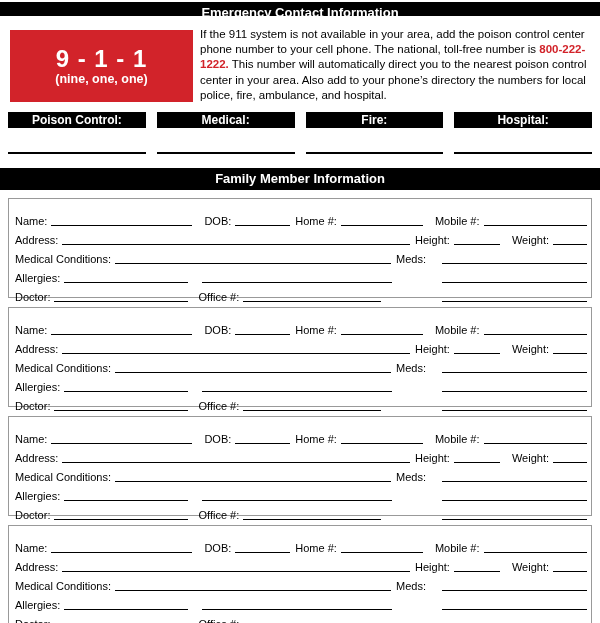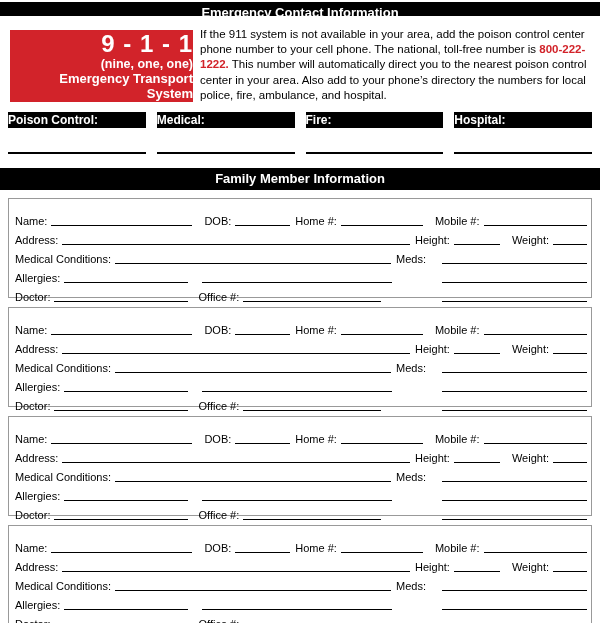--- a/index.html
+++ b/index.html
@@ -7,36 +7,36 @@
   .page { position:relative; width:600px; height:623px; background:#ffffff; overflow:hidden; color:#000; }
 
   
   .bar { position:absolute; left:0; width:600px; background:#000000; color:#ffffff;
          font-weight:bold; text-align:center; font-size:13px; }
   .bar-top    { top:2px;   height:14px; line-height:21px; }
   .bar-family { top:168px; height:22px; line-height:22px; }
 
   
   .red-box { position:absolute; left:10px; top:30px; width:183px; height:72px;
-             background:#d2232a; color:#ffffff; text-align:right;
+             background:#d2232a; color:#ffffff; text-align:center;
              display:flex; flex-direction:column; justify-content:center; font-weight:bold; }
   .red-num  { font-size:24px; letter-spacing:1px; line-height:26px; }
   .red-sub  { font-size:12.5px; line-height:14px; }
   .red-cap  { font-size:13px; line-height:15px; }
 
   
   .para { position:absolute; left:200px; top:27px; width:394px;
           font-size:11.5px; line-height:15.2px; }
   .para .phone { color:#d2232a; font-weight:bold; }
 
   
   .contacts { position:absolute; left:8px; top:112px; width:584px; display:flex; gap:11px; }
   .contact-col { flex:1; display:flex; flex-direction:column; }
   .contact-box { background:#000000; color:#ffffff; font-weight:bold; font-size:12px;
-                 height:16px; line-height:16px; }
+                 height:16px; line-height:16px; text-align:center; }
   .contact-line { margin-top:24px; height:2px; background:#000000; }
 
   
   .member-box { position:absolute; left:8px; width:584px; height:100px;
                 border:1px solid #999999; background:#fff; padding:13px 4px 0 6px; }
   .frow { display:flex; height:19px; font-size:11px; line-height:18px; white-space:nowrap; }
   .frow .lab { margin-right:4px; }
   .ln { border-bottom:1px solid #000; height:14px; align-self:flex-start; }
 
   .w-name   { width:141px; }
@@ -63,21 +63,20 @@
 </head>
 <body>
 
 <div class="page">
 
   <div class="bar bar-top">Emergency Contact Information</div>
 
   <div class="red-box">
     <div class="red-num">9 - 1 - 1</div>
     <div class="red-sub">(nine, one, one)</div>
-    <div class="red-cap">Emergency Transport System</div>
   </div>
 
   <div class="para"><span>If the 911 system is not available in your area, add the poison control center phone number to your cell phone. The national, toll-free number is </span><span class="phone">800-222-1222.</span><span> This number will automatically direct you to the nearest poison control center in your area. Also add to your phone’s directory the numbers for local police, fire, ambulance, and hospital.</span></div>
 
   <div class="contacts">
     <div class="contact-col">
       <div class="contact-box">Poison Control:</div>
       <div class="contact-line"></div>
     </div>
     <div class="contact-col">

